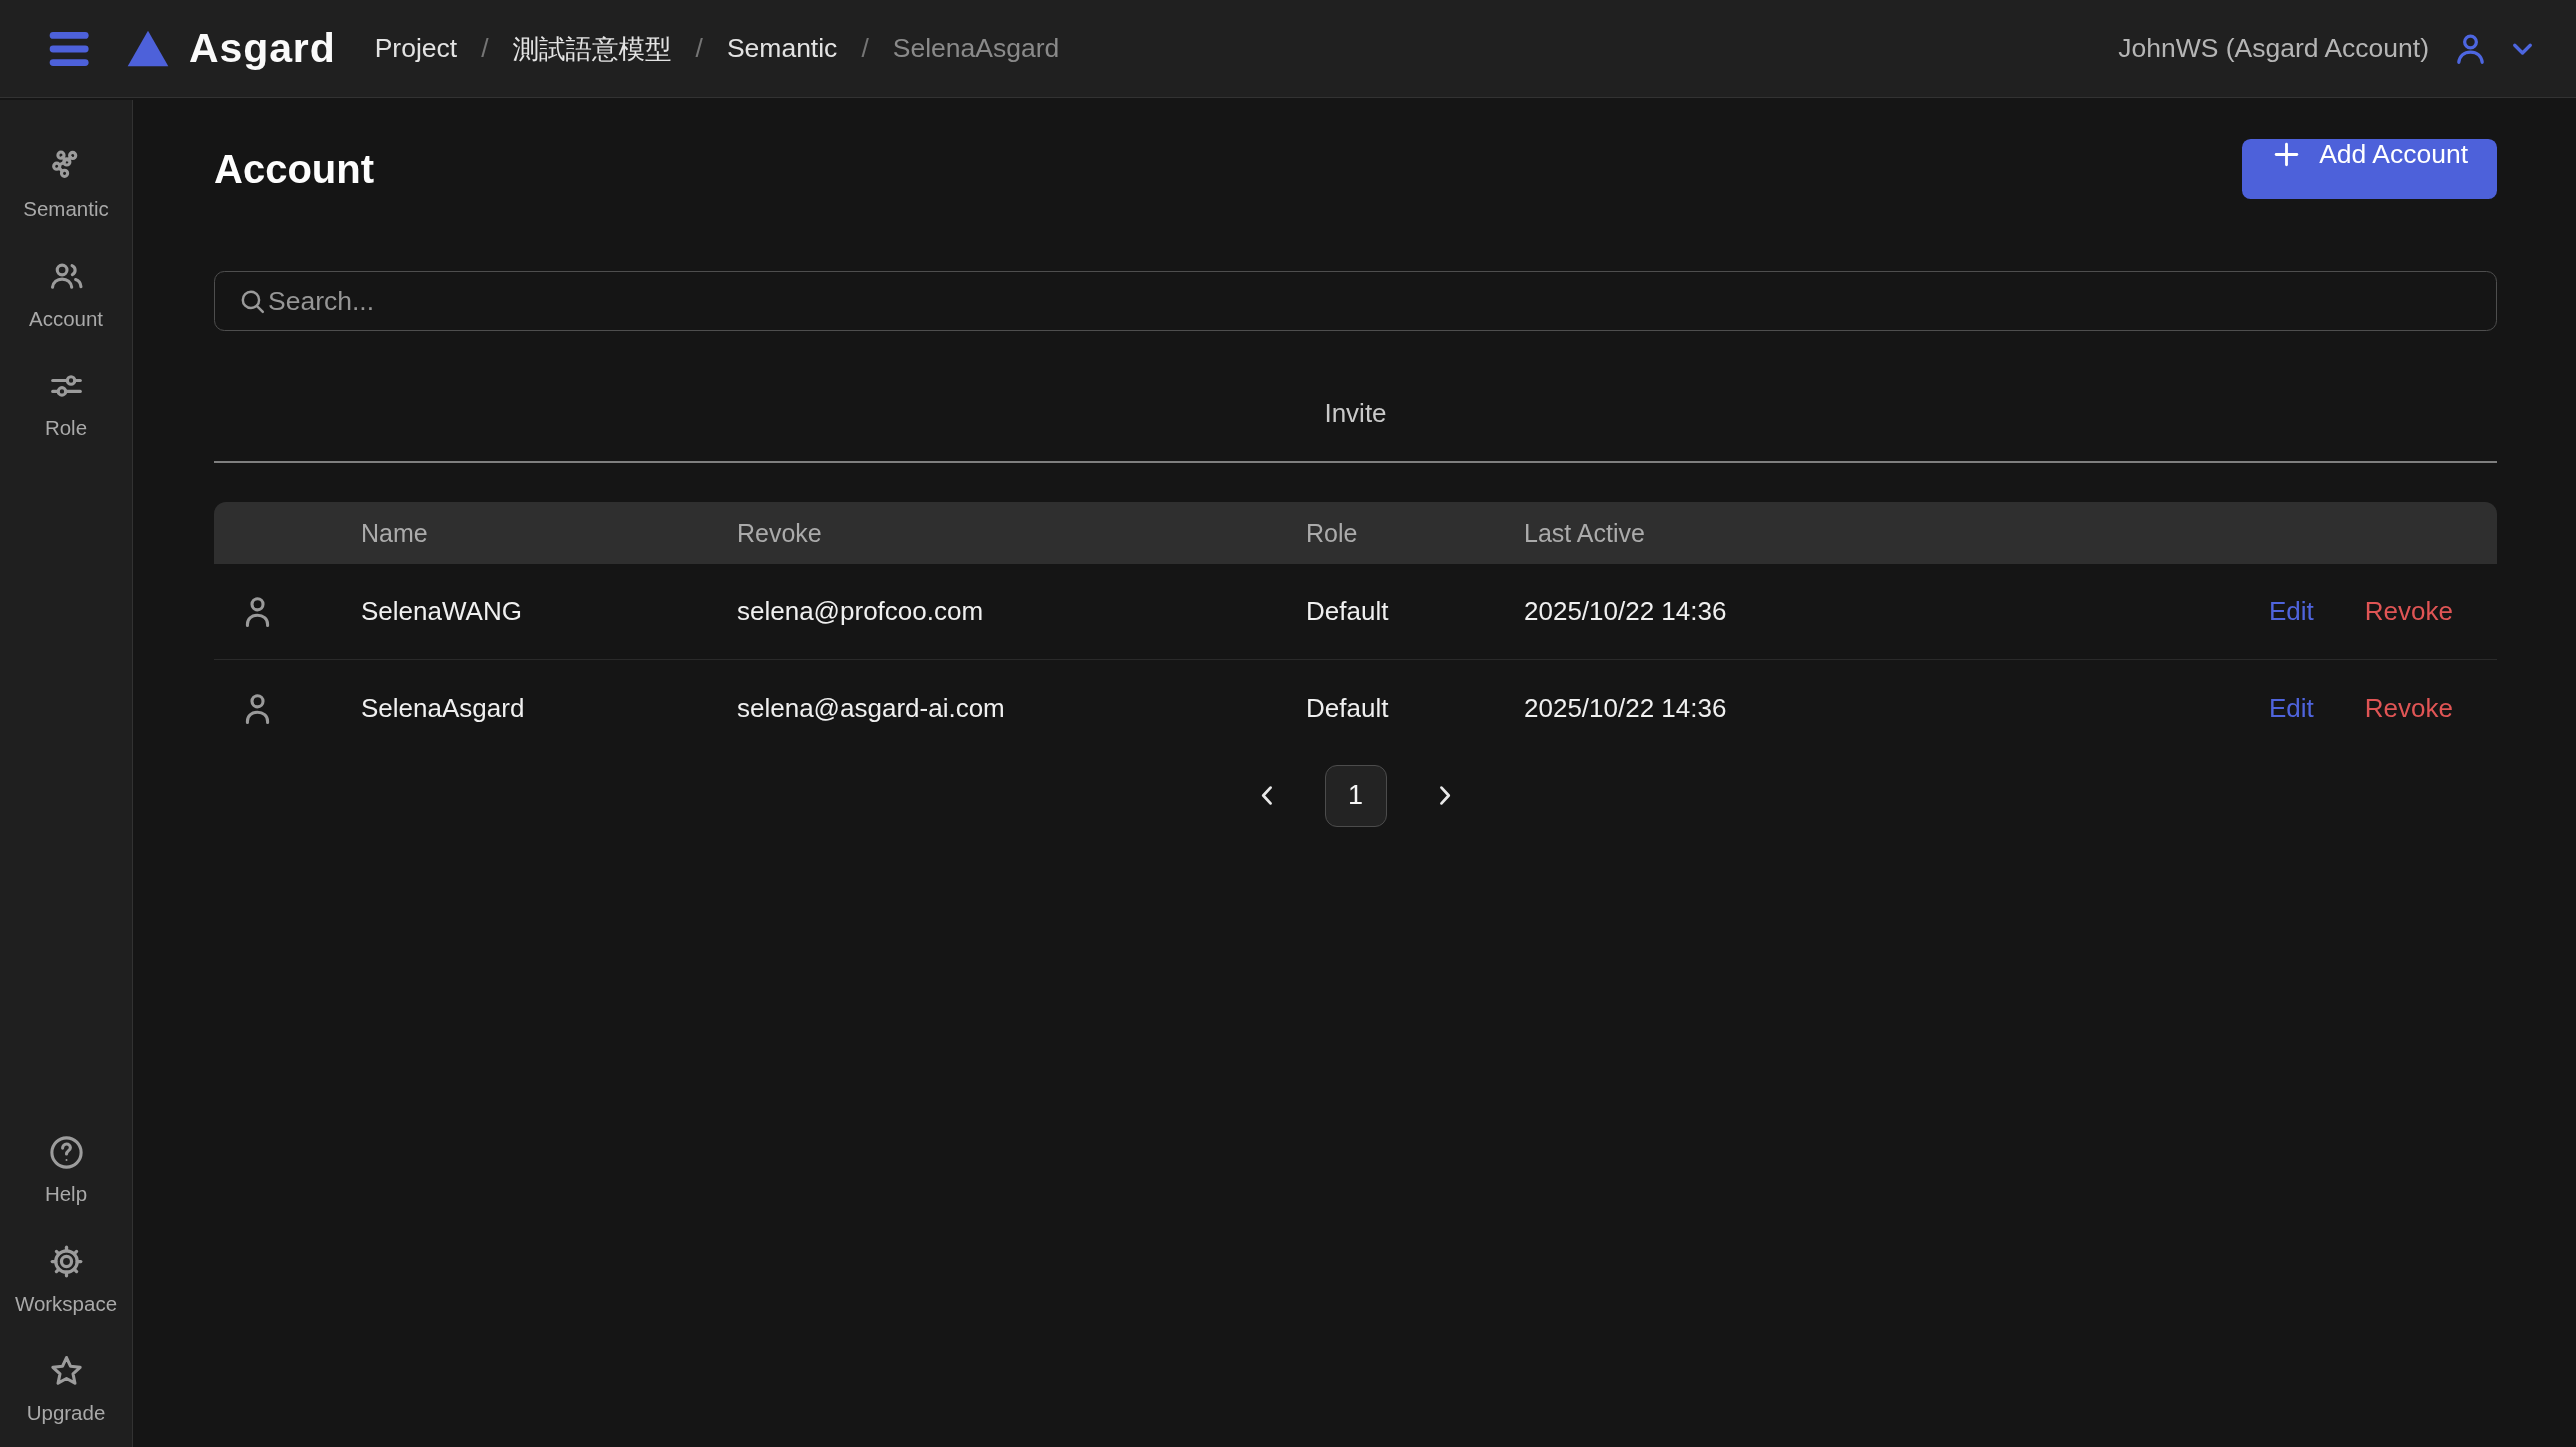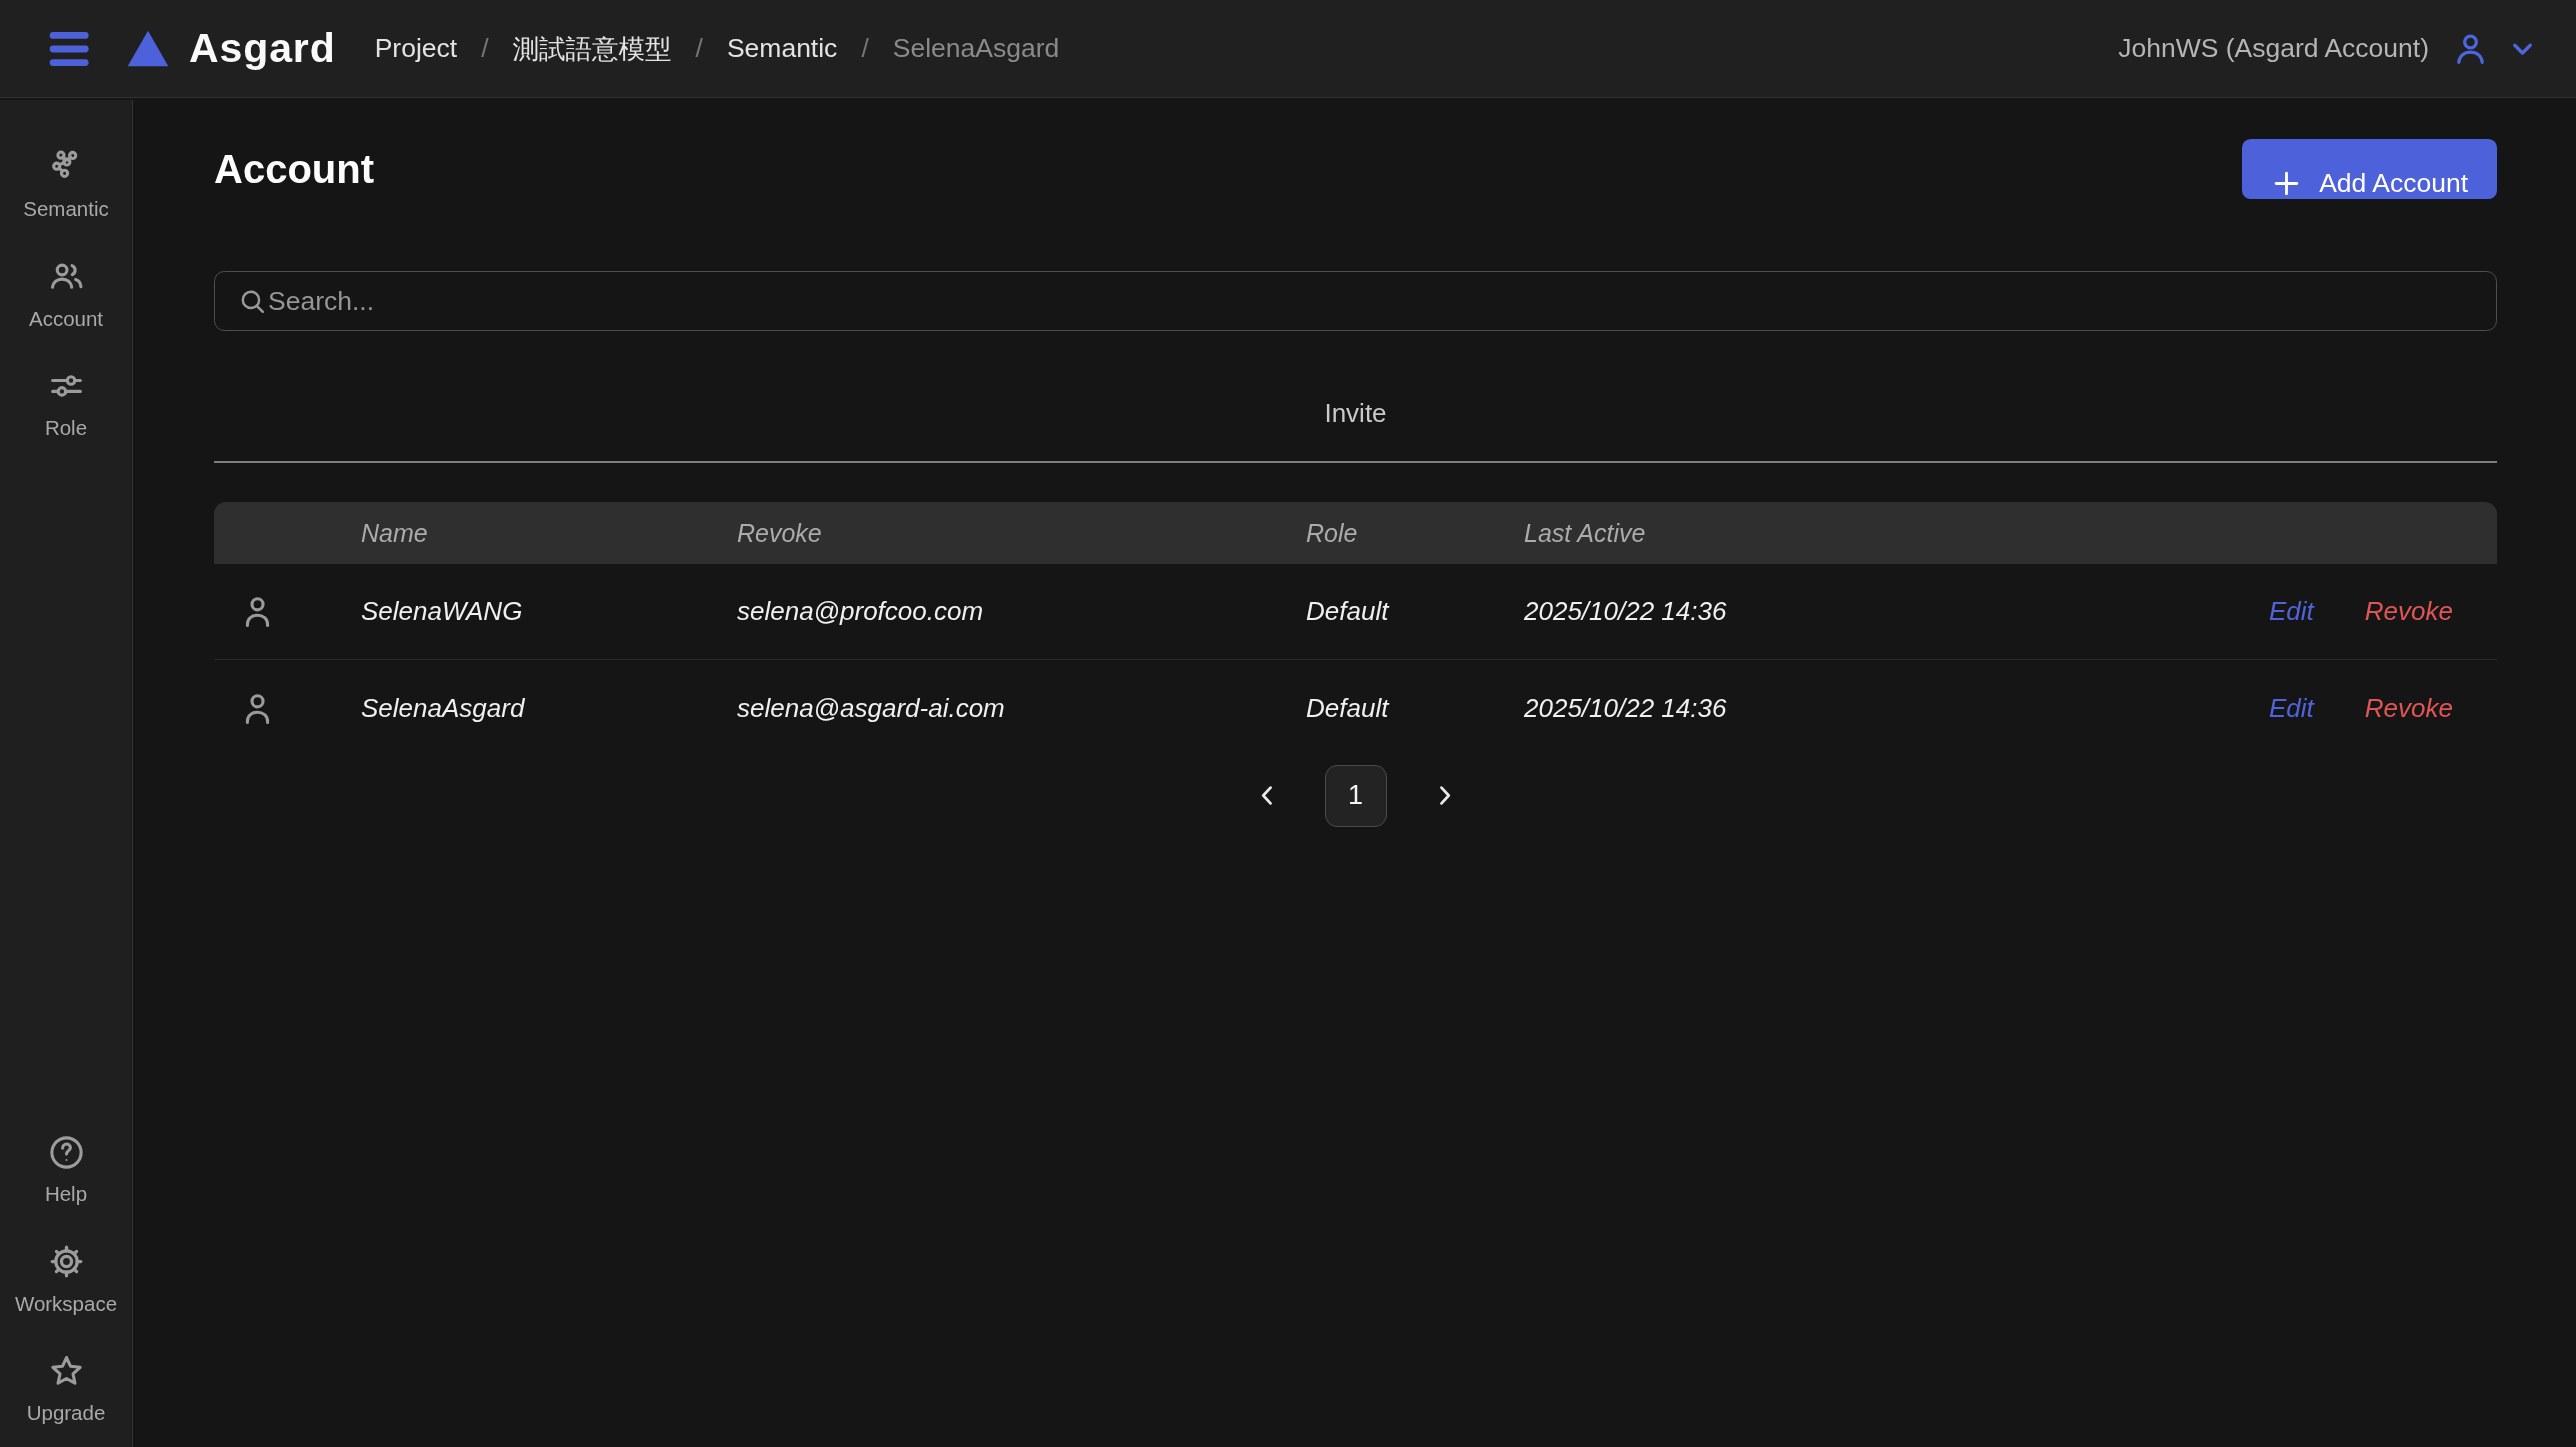--- a/index.html
+++ b/index.html
@@ -48,21 +48,21 @@
   .side-label { font-size:20.5px; }
 
   
   .main {
     position:absolute; top:100px; left:135px; right:0; bottom:0;
     padding:39px 79px 0 79px;
   }
   .title-row { display:flex; align-items:center; justify-content:space-between; }
   .page-title { font-size:40px; font-weight:700; color:#fdfdfd; }
   .btn-primary {
-    display:flex; align-items:flex-end; gap:17px;
+    display:flex; align-items:flex-start; gap:17px;
     background:#4d61da; color:#ffffff; border:none; cursor:pointer;
     font-family:inherit; font-size:26.5px;
     height:60px; padding:0 29px; border-radius:8.6px;
   }
 
   .search-box {
     margin-top:72px; height:60px;
     border:1.7px solid #4e4e4e; border-radius:10.3px;
     display:flex; align-items:center; padding:0 22px;
     color:#9a9a9a;
@@ -75,21 +75,21 @@
 
   .tabs { margin-top:36px; display:flex; }
   .tab {
     flex:1; height:96px; display:flex; align-items:flex-end; justify-content:center;
     font-size:26px; color:#c9c9c9; cursor:pointer;
     border-bottom:2.6px solid #7f7f7f; padding-bottom:32.5px;
   }
   .tab.active { color:#5468e0; border-bottom:3.4px solid #4353d2; }
 
   .table { margin-top:39px; }
-  .tgrid { display:grid; grid-template-columns:147px 376px 569px 218px 1fr 282px; align-items:center;font-style:italic; }
+  .tgrid { display:grid; grid-template-columns:147px 376px 569px 218px 1fr 282px; align-items:center; }
   .thead {
     height:62px; background:#2f2f2f; border-radius:12px 12px 0 0;
     color:#ababab; font-size:25px;
   }
   .trow { height:96px; font-size:26px; color:#f0f0f0; border-bottom:1.7px solid #2a2a2a; }
   .trow:last-child { border-bottom:none; }
   .cell-avatar { padding-left:24px; color:#9a9a9a; display:flex; align-items:center; }
   .cell-actions { display:flex; justify-content:flex-end; align-items:center; gap:51px; padding-right:44px; }
   .link { cursor:pointer; font-size:26px; }
   .link-edit { color:#4f64dc; }

